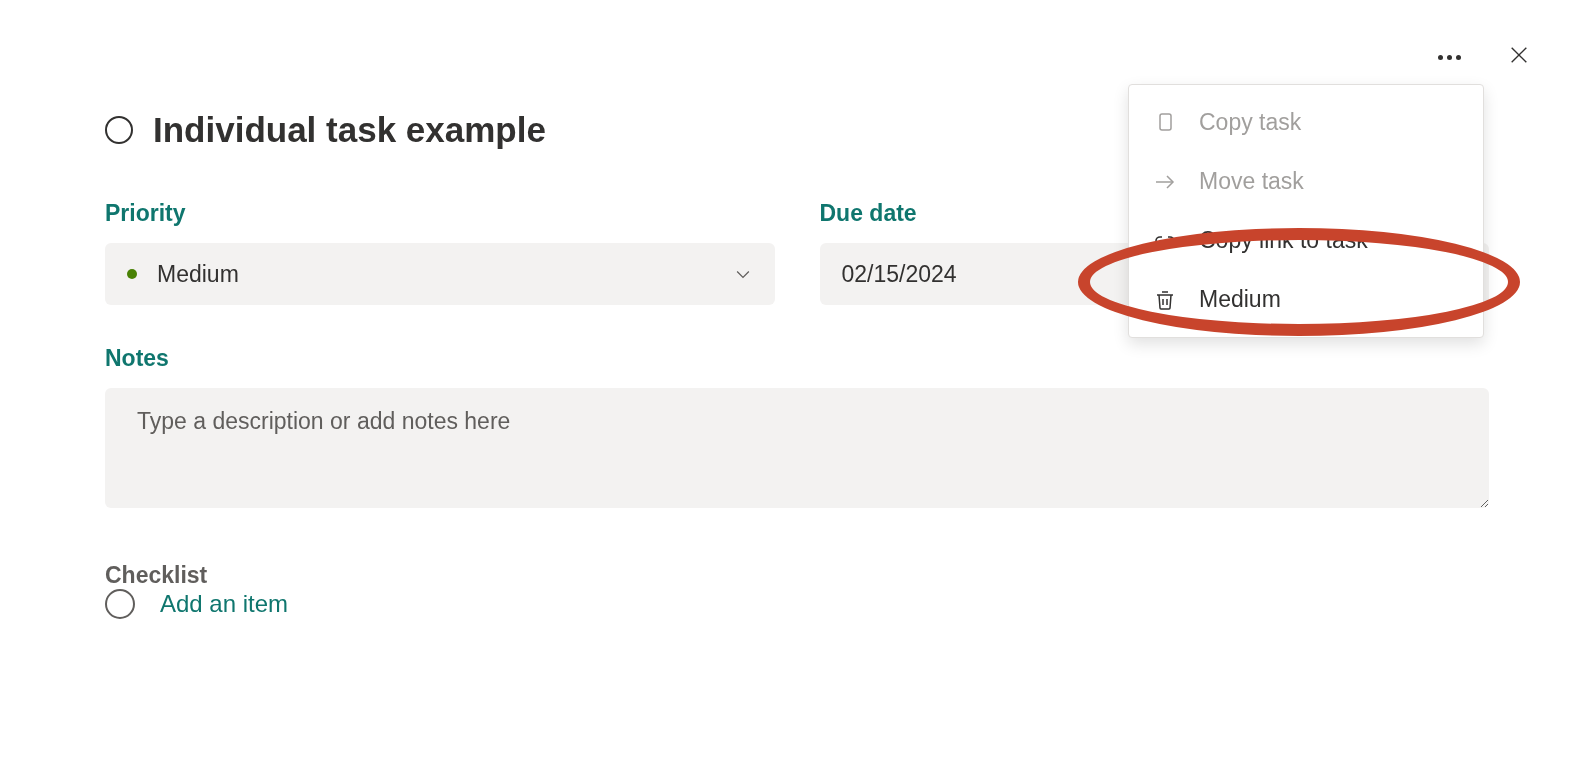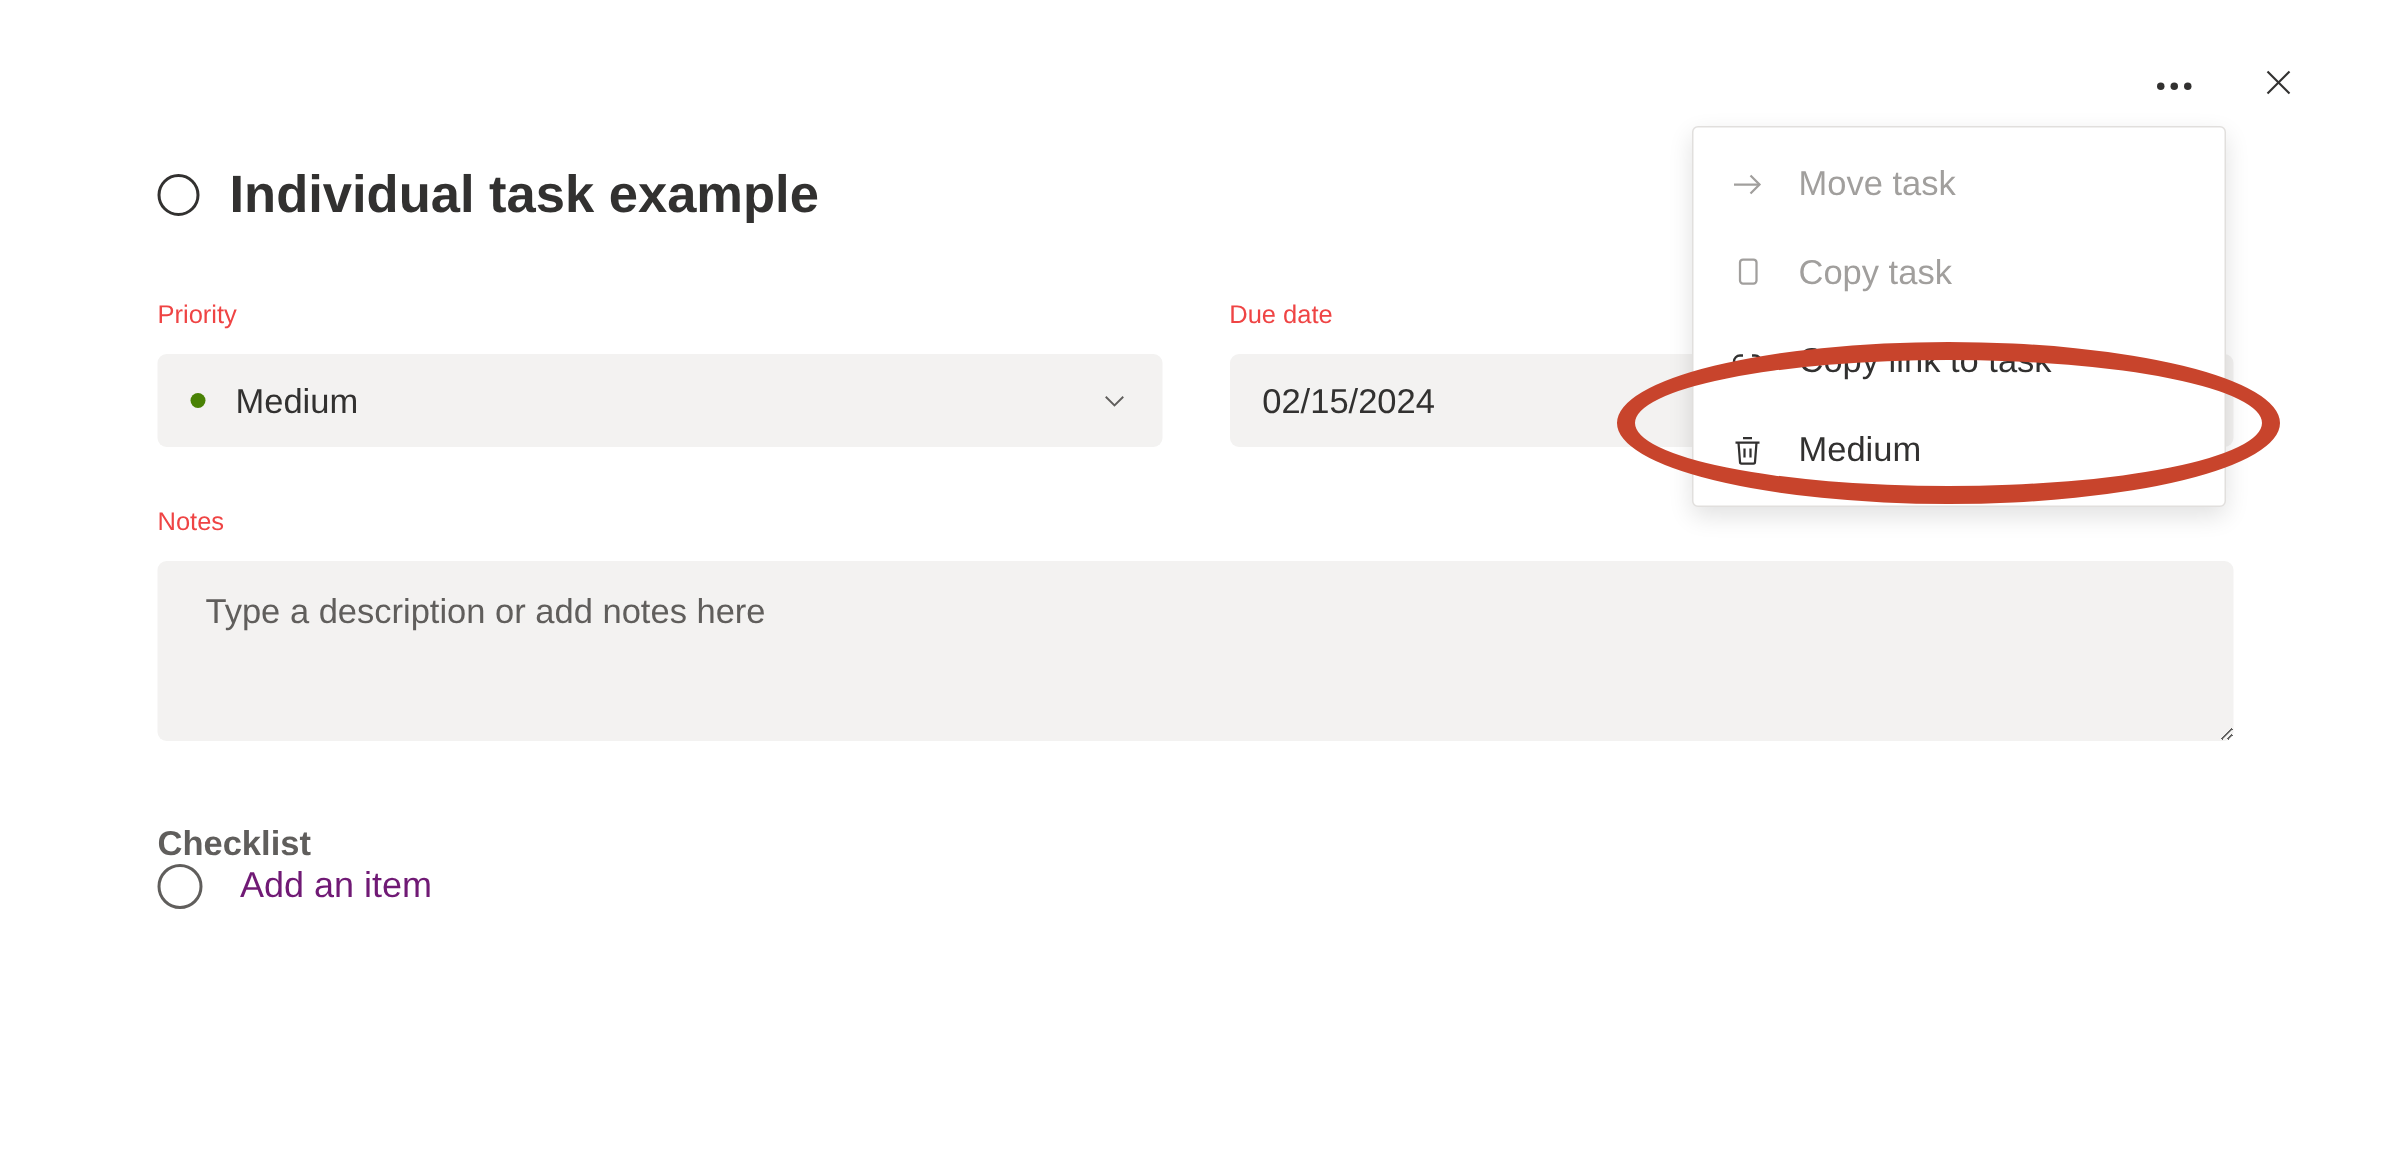--- a/index.html
+++ b/index.html
@@ -67,23 +67,23 @@
     }
     .fields-row {
       display: flex;
       gap: 45px;
       margin-bottom: 40px;
     }
     .field {
       flex: 1;
     }
     .field-label {
-      font-size: 17px;
-      font-weight: 400;
-      color: #ef4444;
+      font-size: 23px;
+      font-weight: 700;
+      color: #0f766e;
       margin-bottom: 16px;
     }
     .field-input {
       background: #f3f2f1;
       border-radius: 6px;
       padding: 14px 22px;
       font-size: 23px;
       color: #323130;
       display: flex;
       align-items: center;
@@ -136,21 +136,21 @@
       cursor: pointer;
     }
     .checklist-circle {
       width: 30px;
       height: 30px;
       border: 2.5px solid #605e5c;
       border-radius: 50%;
     }
     .checklist-add-text {
       font-size: 24px;
-      color: #701a75;
+      color: #0f766e;
     }
     .context-menu {
       position: absolute;
       top: 84px;
       left: 1128px;
       width: 356px;
       background: #ffffff;
       border: 1px solid #e1dfdd;
       border-radius: 4px;
       box-shadow: 0 6px 16px rgba(0,0,0,0.12);
@@ -247,33 +247,33 @@
       <div class="checklist-circle"></div>
       <span class="checklist-add-text">Add an item</span>
     </div>
   </div>
 </div>
 
 <div class="context-menu">
   <div class="menu-item disabled">
     <span class="menu-icon">
       <svg viewBox="0 0 24 24" fill="none" stroke="#a19f9d" stroke-width="1.5">
+        <rect x="7" y="3" width="11" height="16" rx="2"></rect>
+      </svg>
+    </span>
+    <span>Copy task</span>
+  </div>
+  <div class="menu-item disabled">
+    <span class="menu-icon">
+      <svg viewBox="0 0 24 24" fill="none" stroke="#a19f9d" stroke-width="1.5">
         <line x1="3" y1="12" x2="20" y2="12"></line>
         <polyline points="14 6 20 12 14 18"></polyline>
       </svg>
     </span>
     <span>Move task</span>
-  </div>
-  <div class="menu-item disabled">
-    <span class="menu-icon">
-      <svg viewBox="0 0 24 24" fill="none" stroke="#a19f9d" stroke-width="1.5">
-        <rect x="7" y="3" width="11" height="16" rx="2"></rect>
-      </svg>
-    </span>
-    <span>Copy task</span>
   </div>
   <div class="menu-item">
     <span class="menu-icon">
       <svg viewBox="0 0 24 24" fill="none" stroke="#323130" stroke-width="1.6">
         <path d="M9 12 h6"></path>
         <path d="M9 8 h-2 a4 4 0 0 0 0 8 h2"></path>
         <path d="M15 8 h2 a4 4 0 0 1 0 8 h-2"></path>
       </svg>
     </span>
     <span>Copy link to task</span>

